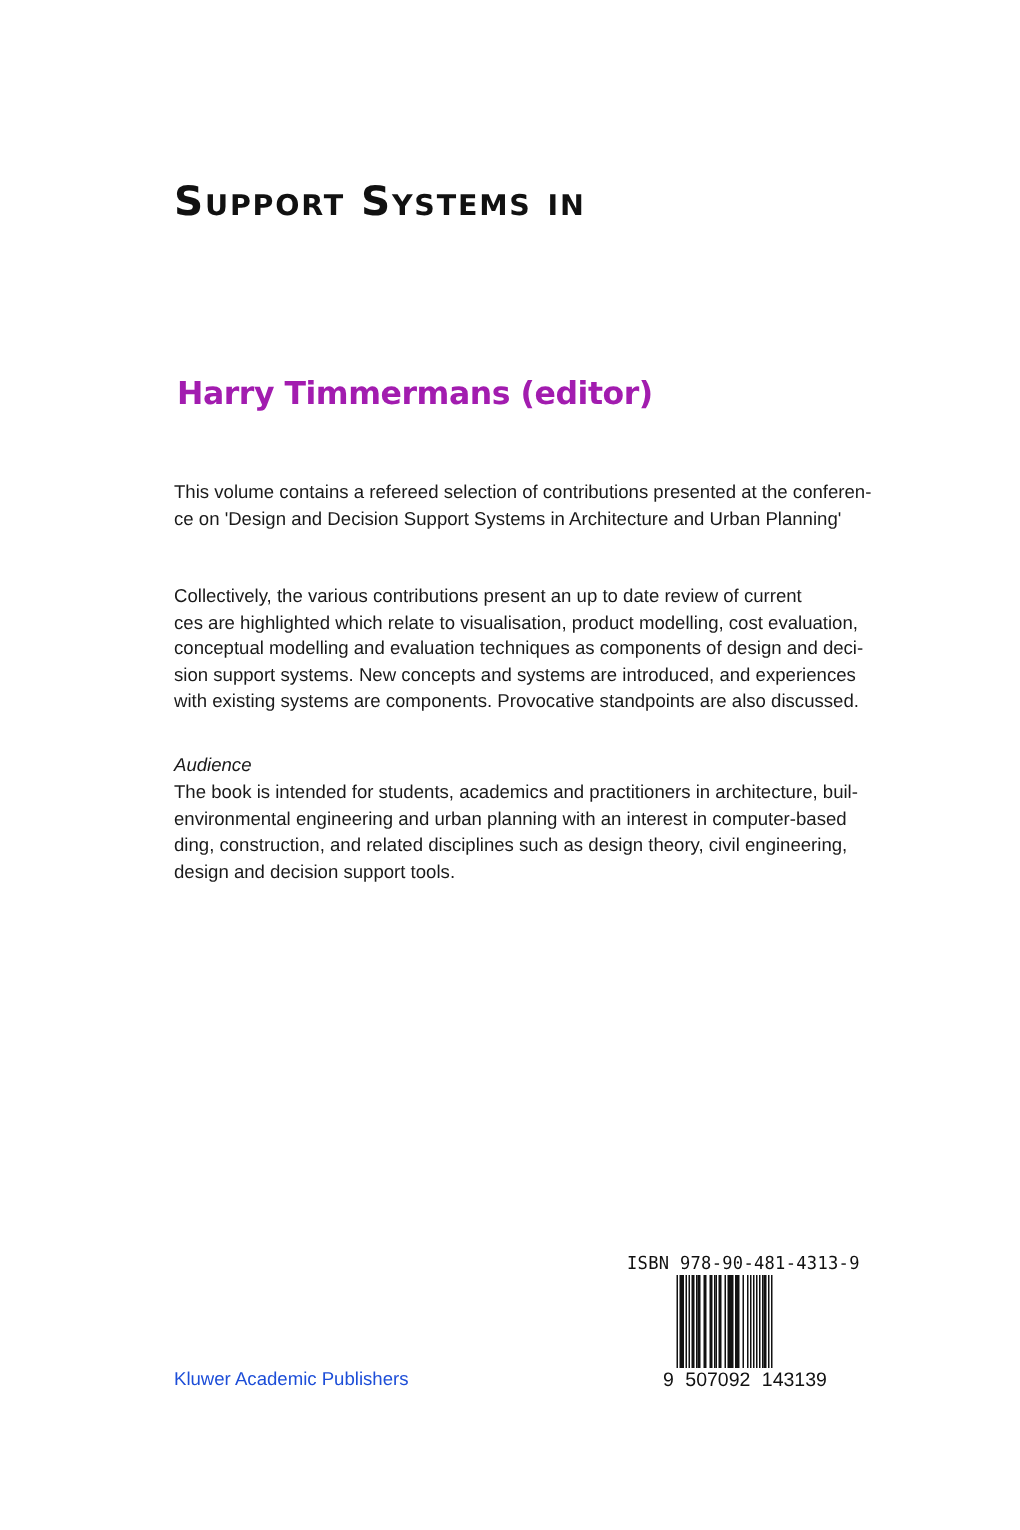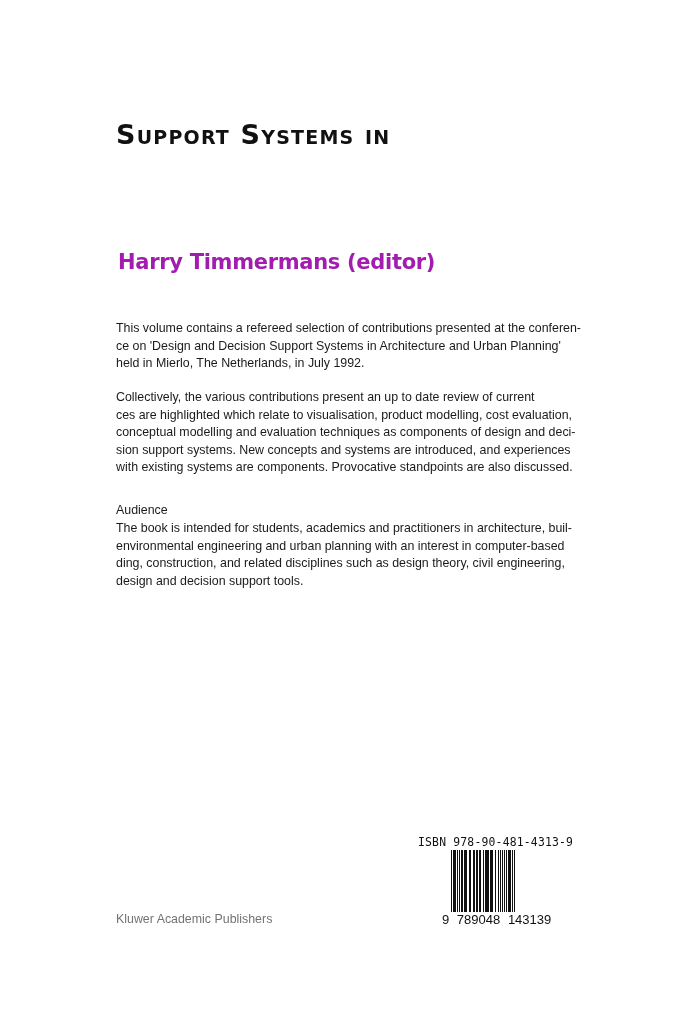--- a/index.html
+++ b/index.html
@@ -19,24 +19,24 @@
       font-family: "DejaVu Sans", sans-serif; font-weight: bold; font-size: 21px;
       letter-spacing: -0.3px; color: #a21caf; white-space: nowrap;
     }
     .para {
       position: absolute; left: 116px; width: 470px;
       font-size: 12.4px; line-height: 17.5px; color: #1a1a1a;
     }
     .para .ln { display: block; white-space: nowrap; }
     #p1 { top: 320px; }
     #p2 { top: 389px; }
-    #aud-h { position: absolute; left: 116px; top: 503px; font-size: 12.4px; color:#1a1a1a; }
+    #aud-h { position: absolute; left: 116px; top: 503px; font-size: 12.4px; font-style: italic; color:#1a1a1a; }
     #p3 { top: 520px; }
     .publisher {
-      position: absolute; left: 116px; top: 912px; font-size: 12.4px; color: #737373; white-space: nowrap;
+      position: absolute; left: 116px; top: 912px; font-size: 12.4px; color: #1d4ed8; white-space: nowrap;
     }
     .isbn-text {
       position: absolute; left: 418px; top: 835px;
       font-family: "DejaVu Sans Mono", monospace; font-size: 12px; letter-spacing: 0.2px; color:#111; white-space: nowrap;
       transform: scaleX(0.95); transform-origin: left;
     }
     .barcode {
       position: absolute; left: 451px; top: 850px; width: 96px; height: 62px;
       display: flex; align-items: stretch;
     }
@@ -53,21 +53,20 @@
 
 <div class="title">
   <span class="line">Support Systems in</span>
 </div>
 
 <div class="editor">Harry Timmermans (editor)</div>
 
 <div class="para" id="p1">
   <span class="ln">This volume contains a refereed selection of contributions presented at the conferen-</span>
   <span class="ln">ce on 'Design and Decision Support Systems in Architecture and Urban Planning'</span>
-  <span class="ln">held in Mierlo, The Netherlands, in July 1992.</span>
 </div>
 
 <div class="para" id="p2">
   <span class="ln">Collectively, the various contributions present an up  to date review of current</span>
   <span class="ln">ces are highlighted which relate to visualisation, product modelling, cost evaluation,</span>
   <span class="ln">conceptual modelling and evaluation techniques as components of design and deci-</span>
   <span class="ln">sion support systems. New concepts and systems are introduced, and experiences</span>
   <span class="ln">with existing systems are components. Provocative standpoints are also discussed.</span>
 </div>
 
@@ -142,15 +141,15 @@
     <span style="width: 1.6px; background: rgb(17, 17, 17);"></span>
     <span style="width: 1.6px; background: transparent;"></span>
     <span style="width: 0.8px; background: rgb(17, 17, 17);"></span>
     <span style="width: 0.8px; background: transparent;"></span>
     <span style="width: 0.8px; background: rgb(17, 17, 17);"></span>
     <span style="width: 0.8px; background: transparent;"></span>
   </div>
 
 <div class="bc-digits">
   <span class="g1">9</span>
-  <span class="g2">789048</span>
+  <span class="g2">507092</span>
   <span>143139</span>
 </div>
 
 </body></html>

